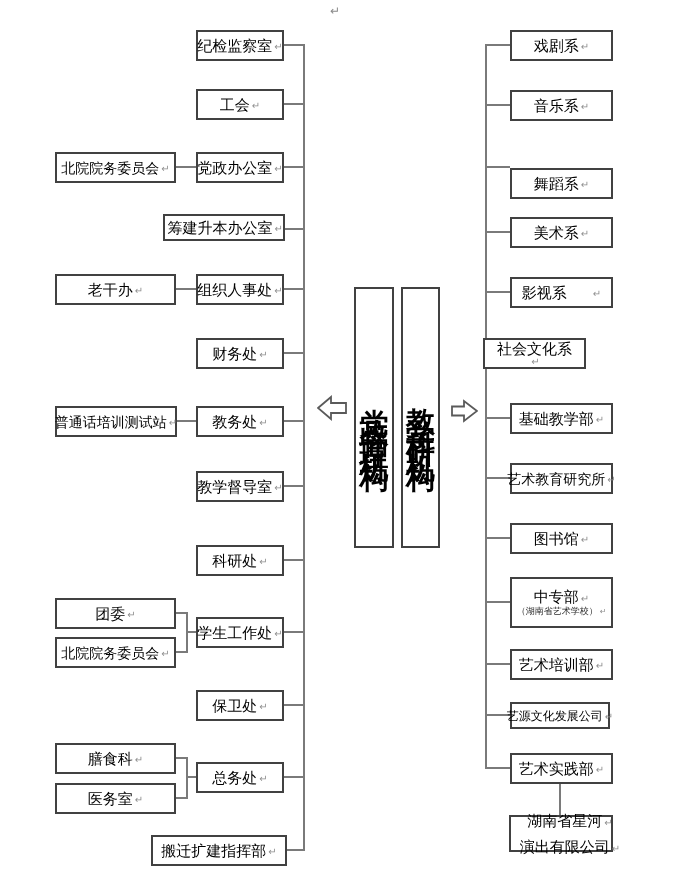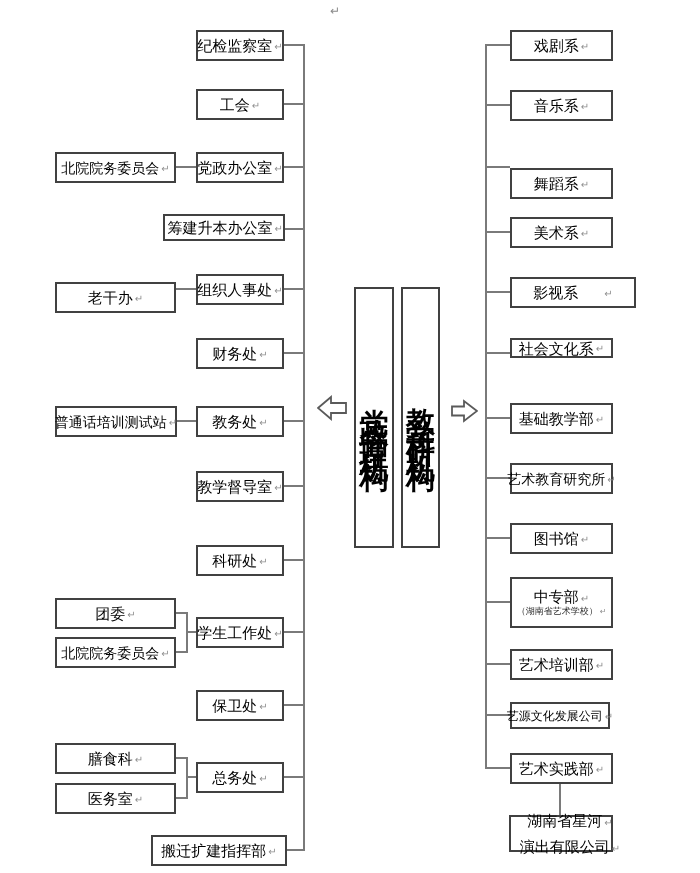--- a/index.html
+++ b/index.html
@@ -148,21 +148,21 @@
   </div>
   <div class="box" style="left:151px;top:835px;width:136px;height:31px;">
     <span class="lbl">搬迁扩建指挥部</span>
       <span class="ret">↵</span>
   </div>
 
   <div class="box fs14" style="left:55px;top:152px;width:121px;height:31px;">
     <span class="lbl">北院院务委员会</span>
       <span class="ret">↵</span>
   </div>
-  <div class="box" style="left:55px;top:274px;width:121px;height:31px;margin-top:8px;">
+  <div class="box" style="left:55px;top:274px;width:121px;height:31px;">
     <span class="lbl">老干办</span>
       <span class="ret">↵</span>
   </div>
   <div class="box fs14" style="left:55px;top:406px;width:122px;height:31px;">
     <span class="lbl">普通话培训测试站</span>
       <span class="ret">↵</span>
   </div>
   <div class="box" style="left:55px;top:598px;width:121px;height:31px;">
     <span class="lbl">团委</span>
       <span class="ret">↵</span>
@@ -189,25 +189,25 @@
       <span class="ret">↵</span>
   </div>
   <div class="box" style="left:510px;top:152px;width:103px;height:31px;margin-top:16px;">
     <span class="lbl">舞蹈系</span>
       <span class="ret">↵</span>
   </div>
   <div class="box" style="left:510px;top:217px;width:103px;height:31px;">
     <span class="lbl">美术系</span>
       <span class="ret">↵</span>
   </div>
-  <div class="box" style="left:510px;top:277px;width:126px;height:31px;gap:24px;">
+  <div class="box" style="left:510px;top:277px;width:103px;height:31px;gap:24px;">
     <span class="lbl">影视系</span>
       <span class="ret">↵</span>
   </div>
-  <div class="box" style="left:510px;top:338px;width:103px;height:20px;">
+  <div class="box" style="left:483px;top:338px;width:103px;height:31px;flex-direction:column;">
     <span class="lbl">社会文化系</span>
       <span class="ret">↵</span>
   </div>
   <div class="box" style="left:510px;top:403px;width:103px;height:31px;">
     <span class="lbl">基础教学部</span>
       <span class="ret">↵</span>
   </div>
   <div class="box fs14" style="left:510px;top:463px;width:103px;height:31px;">
     <span class="lbl">艺术教育研究所</span>
       <span class="ret">↵</span>

